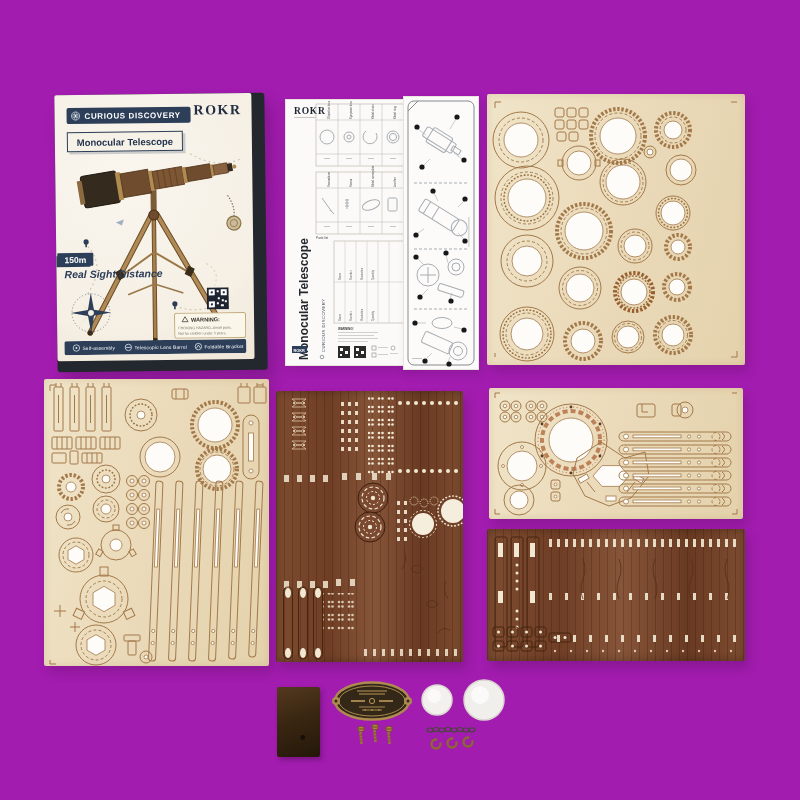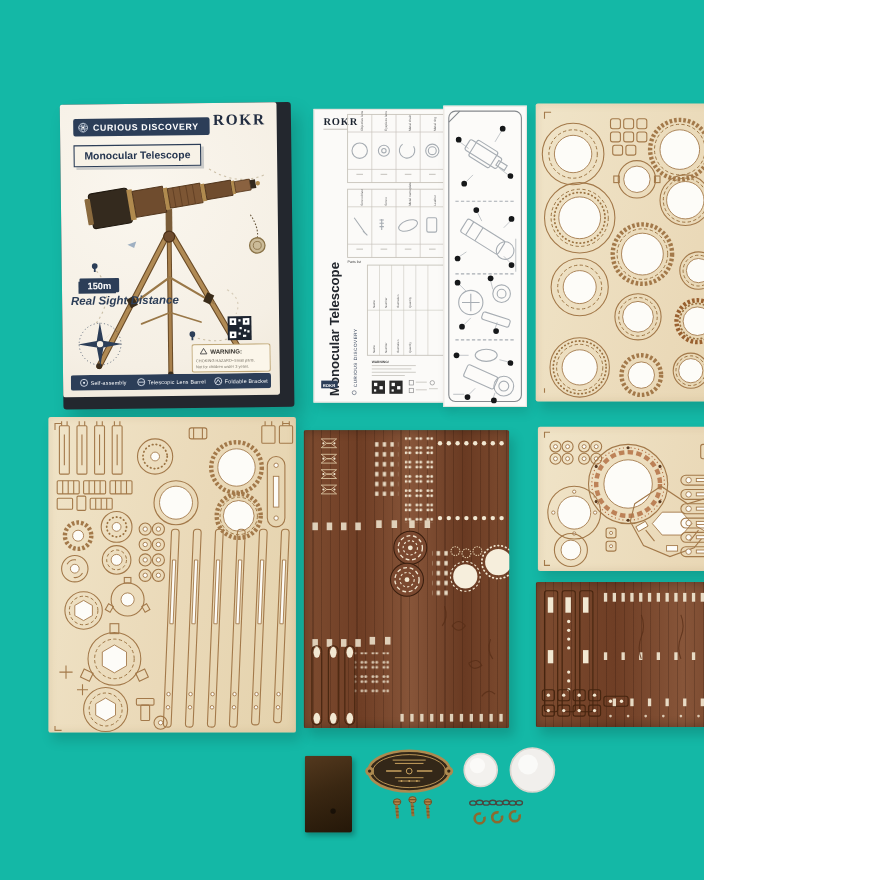--- a/index.html
+++ b/index.html
@@ -1,34 +1,34 @@
 <!DOCTYPE html>
 <html><head>
 <meta charset="utf-8">
 <style>
   html,body{margin:0;padding:0;background:#ffffff;}
-  .stage{position:relative;width:640px;height:800px;background:#14b8a6;overflow:hidden;
+  .stage{position:relative;width:800px;height:800px;background:#a21caf;overflow:hidden;
          font-family:"Liberation Sans",sans-serif;}
   .abs{position:absolute;}
 
   
   .box-outer{left:56px;top:94px;width:210px;height:277px;background:#23272e;border-radius:3px;
              transform:rotate(-0.7deg);box-shadow:7px 10px 16px rgba(0,0,0,.18);}
   .box-face{left:0;top:0;width:197px;height:266px;background:
             radial-gradient(circle at 35% 30%,#faf6ee 0%,#f5efe4 70%,#efe7d8 100%);
             border-radius:2px;overflow:hidden;}
   .box-badge{left:12px;top:13px;width:124px;height:16px;background:#2c3e58;border-radius:2px;
              display:flex;align-items:center;gap:4px;padding-left:4px;box-sizing:border-box;}
   .box-badge-label{color:#fff;font-size:8px;font-weight:bold;letter-spacing:.6px;white-space:nowrap;}
   .box-brand{right:10px;top:9px;font-family:"Liberation Serif",serif;font-weight:bold;
              font-size:14px;letter-spacing:1.5px;color:#232e42;}
   .box-title{left:12px;top:37px;width:114px;height:18px;border:1.5px solid #2c3e58;background:#f7f2e7;
              box-shadow:2.5px 2.5px 0 rgba(44,62,88,.22);display:flex;align-items:center;justify-content:center;}
   .box-title span{font-size:9.5px;font-weight:bold;color:#25354f;white-space:nowrap;}
-  .dist-badge{left:16px;top:158px;width:36px;height:13px;background:#2c3e58;border-radius:1px;
+  .dist-badge{left:1px;top:158px;width:36px;height:13px;background:#2c3e58;border-radius:1px;
               display:flex;align-items:center;justify-content:center;box-shadow:-2px 2px 0 -1px #2c3e58;}
   .dist-badge span{color:#fff;font-size:8.5px;font-weight:bold;}
   .dist-label{left:8px;top:173px;font-size:10.5px;font-weight:bold;font-style:italic;color:#2c3e58;white-space:nowrap;}
 
   
   .manual-left{left:285px;top:99px;width:122px;height:265px;background:#fbfaf8;border:1px solid #e6e3dd;
                box-shadow:3px 5px 9px rgba(0,0,0,.10);}
   .manual-right{left:403px;top:96px;width:74px;height:272px;background:#fcfbf9;border:1px solid #e8e5df;
                 box-shadow:3px 5px 9px rgba(0,0,0,.10);}
 

